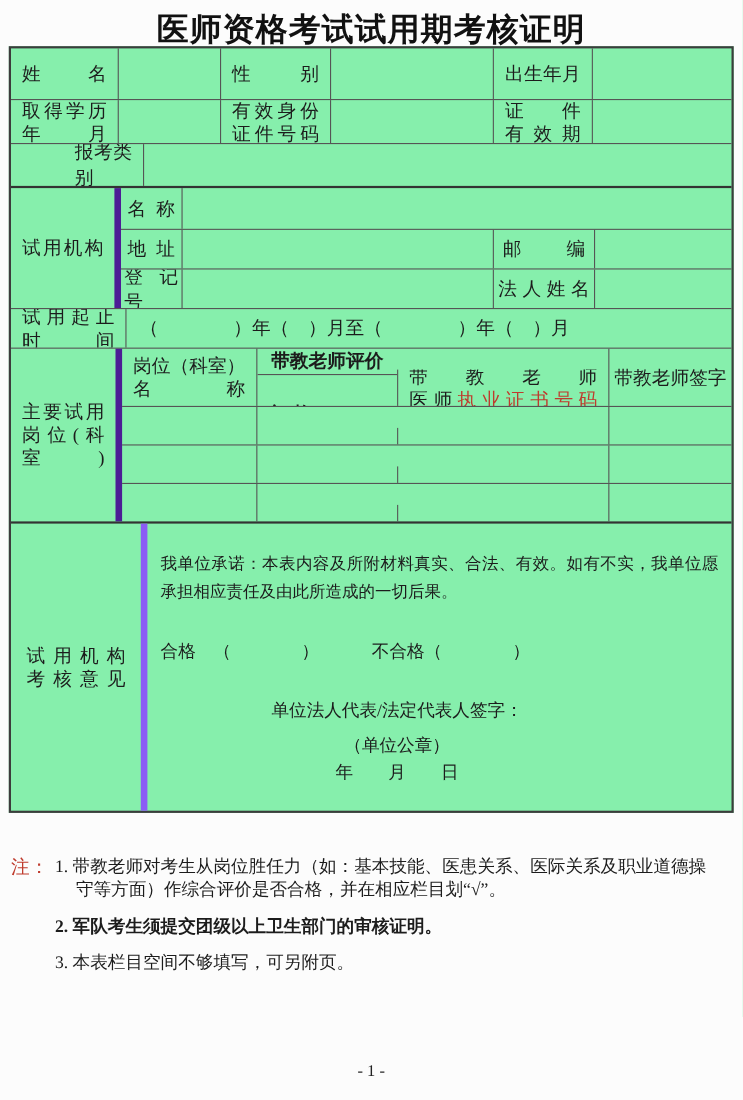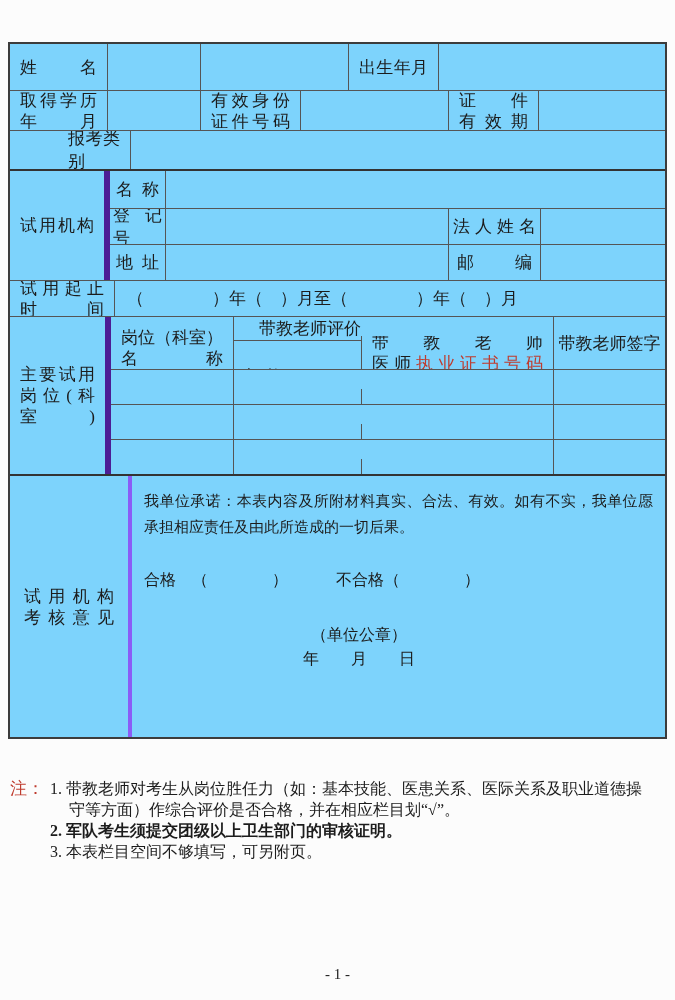--- a/index.html
+++ b/index.html
@@ -20,21 +20,21 @@
     font-size: 29px;
     font-weight: bold;
     letter-spacing: 1px;
     color: #111;
   }
   .tbl {
     position: absolute;
     left: 8px; top: 42px;
     width: 659px;
     border: 2px solid #3c3c3c;
-    background: #7dd3fc;
+    background: #86efac;
   }
   .trow { display: flex; border-top: 1px solid #555; }
   .trow.first { border-top: none; }
   .cell {
     border-left: 1px solid #555;
     display: flex;
     align-items: center;
     font-size: 17px;
     overflow: hidden;
   }
@@ -51,59 +51,63 @@
   .sec-label { display: flex; align-items: center; font-size: 17px; }
   .sec-body { flex: 1; border-left: 6px solid #4c1d95; display: flex; flex-direction: column; }
   .sec-body .trow { border-top: 1px solid #555; }
   .sec-body .trow.first { border-top: none; }
   
   .w97 {width:97px;} .w93 {width:93px;} .w100 {width:100px;} .w148 {width:148px;}
   .w90 {width:90px;} .wfl {flex:1;}
   .w120 {width:120px;padding-left:48px;}
   .w94 {width:94px;} .w55 {width:55px;} .w283 {width:283px;} .w92 {width:92px;}
   .w104 {width:104px;align-items:center;}
-  .w95 {width:95px;} .w122 {width:122px;align-items:flex-end;} .w58 {width:58px;} .w70 {width:70px;margin-top:48px;} .w192 {width:192px;margin-top:19px;}
+  .w95 {width:95px;} .w122 {width:122px;} .w58 {width:58px;} .w70 {width:70px;margin-top:48px;} .w192 {width:192px;margin-top:19px;}
   .w118 {width:118px;}
   .h46 {height:46px;} .h36 {height:36px;} .h40 {height:40px;} .h39 {height:39px;}
   .h37 {height:37px;} .h52 {height:52px;} .h35 {height:35px;}
   
   .eval-col { display:flex; flex-direction:column; }
   .eval-top { height:26px; display:flex; align-items:center; justify-content:center; font-size:17px; }
   .eval-bot { flex:1; display:flex; border-top:1px solid #555; }
   .eval-bot .cell { font-size:17px; }
   .red { color:#bf3b2d; }
   
-  .assess-body { flex:1; border-left:4px solid #8b5cf6; padding:12px 12px 0 12px; font-size:15px; }
+  .assess-body { flex:1; border-left:6px solid #8b5cf6; padding:24px 12px 0 12px; font-size:15px; }
   .commitment { line-height:26px; text-align:justify; }
   .result-line { margin-top:30px; font-size:16px; }
   .sig-block { width:430px; margin-top:32px; text-align:center; font-size:16px; }
   .sig-line { line-height:24px; }
   .seal-line { margin-top:8px; line-height:24px; }
   .date-line { line-height:24px; }
   
   .notes { position:absolute; left:10px; top:778px; display:flex; }
   .notes-marker { width:40px; font-size:17px; color:#bf3b2d; line-height:21px; }
   .notes-items { width:600px; font-size:16px; line-height:21px; }
   .note { padding-left:19px; text-indent:-19px; }
-  .note + .note { margin-top:0; }
+  .note + .note { margin-top:12px; }
   .note.bold { font-weight:bold; }
   .page-num { position:absolute; left:0; top:966px; width:100%; text-align:center; font-size:15px; color:#222; }
 </style>
 </head>
 <body>
 
 <div class="sheet">
+  <div class="title">医师资格考试试用期考核证明</div>
 
   <div class="tbl">
 
     <div class="trow first h46">
       <div class="cell nb w97">
           <span class="jt">姓名</span>
         </div>
       <div class="cell w93"></div>
+      <div class="cell w100">
+          <span class="jt">性别</span>
+        </div>
       <div class="cell w148"></div>
       <div class="cell w90">
           <span class="jt">出生年月</span>
         </div>
       <div class="cell wfl"></div>
     </div>
 
 
     <div class="trow h40">
       <div class="cell nb w97">
@@ -142,35 +146,35 @@
       </div>
       <div class="sec-body">
         <div class="trow first h37">
           <div class="cell nb w55">
               <span class="jt" style="padding:0 6px;">名称</span>
             </div>
           <div class="cell wfl"></div>
         </div>
         <div class="trow h36">
           <div class="cell nb w55">
+              <span class="jt" style="padding:0 6px;">地址</span>
+            </div>
+          <div class="cell w283"></div>
+          <div class="cell w92">
+              <span class="jt" style="padding:0 8px;">邮编</span>
+            </div>
+          <div class="cell wfl"></div>
+        </div>
+        <div class="trow h36">
+          <div class="cell nb w55">
               <span class="jt" style="padding:0 3px;">登记号</span>
             </div>
           <div class="cell w283"></div>
           <div class="cell w92">
               <span class="jt" style="padding:0 4px;">法人姓名</span>
-            </div>
-          <div class="cell wfl"></div>
-        </div>
-        <div class="trow h36">
-          <div class="cell nb w55">
-              <span class="jt" style="padding:0 6px;">地址</span>
-            </div>
-          <div class="cell w283"></div>
-          <div class="cell w92">
-              <span class="jt" style="padding:0 8px;">邮编</span>
             </div>
           <div class="cell wfl"></div>
         </div>
       </div>
     </div>
 
     <div class="trow h36">
       <div class="cell nb w104">
         <span class="stack">
             <span class="jline">试用起止</span>
@@ -191,21 +195,21 @@
       </div>
       <div class="sec-body">
 
         <div class="trow first h52">
           <div class="cell nb w122">
             <span class="stack">
                 <span class="jline">岗位（科室）</span>
                 <span class="jline">名称</span>
               </span>
           </div>
-          <div class="cell eval-col" style="width:128px; padding:0; align-items:flex-end;">
+          <div class="cell eval-col" style="width:128px; padding:0; align-items:center;font-weight:bold;">
             <div class="eval-top">带教老师评价</div>
             <div class="eval-bot">
               <div class="cell nb w58">
                   <span class="jt" style="padding:0 8px;">合格</span>
                 </div>
               <div class="cell w70">
                   <span class="ct">不合格</span>
                 </div>
             </div>
           </div>
@@ -248,20 +252,21 @@
       <div class="sec-label w118">
         <span class="stack" style="padding:0 14px;">
             <span class="jline">试用机构</span>
             <span class="jline">考核意见</span>
           </span>
       </div>
       <div class="assess-body">
         <div class="commitment">我单位承诺：本表内容及所附材料真实、合法、有效。如有不实，我单位愿承担相应责任及由此所造成的一切后果。</div>
         <div class="result-line">合格　（　　　　）　　　不合格（　　　　）</div>
         <div class="sig-block">
+          <div class="sig-line">单位法人代表/法定代表人签字：</div>
           <div class="seal-line">（单位公章）</div>
           <div class="date-line">年　　月　　日</div>
         </div>
       </div>
     </div>
 
   </div>
 
   <div class="notes">
     <div class="notes-marker">注：</div>

